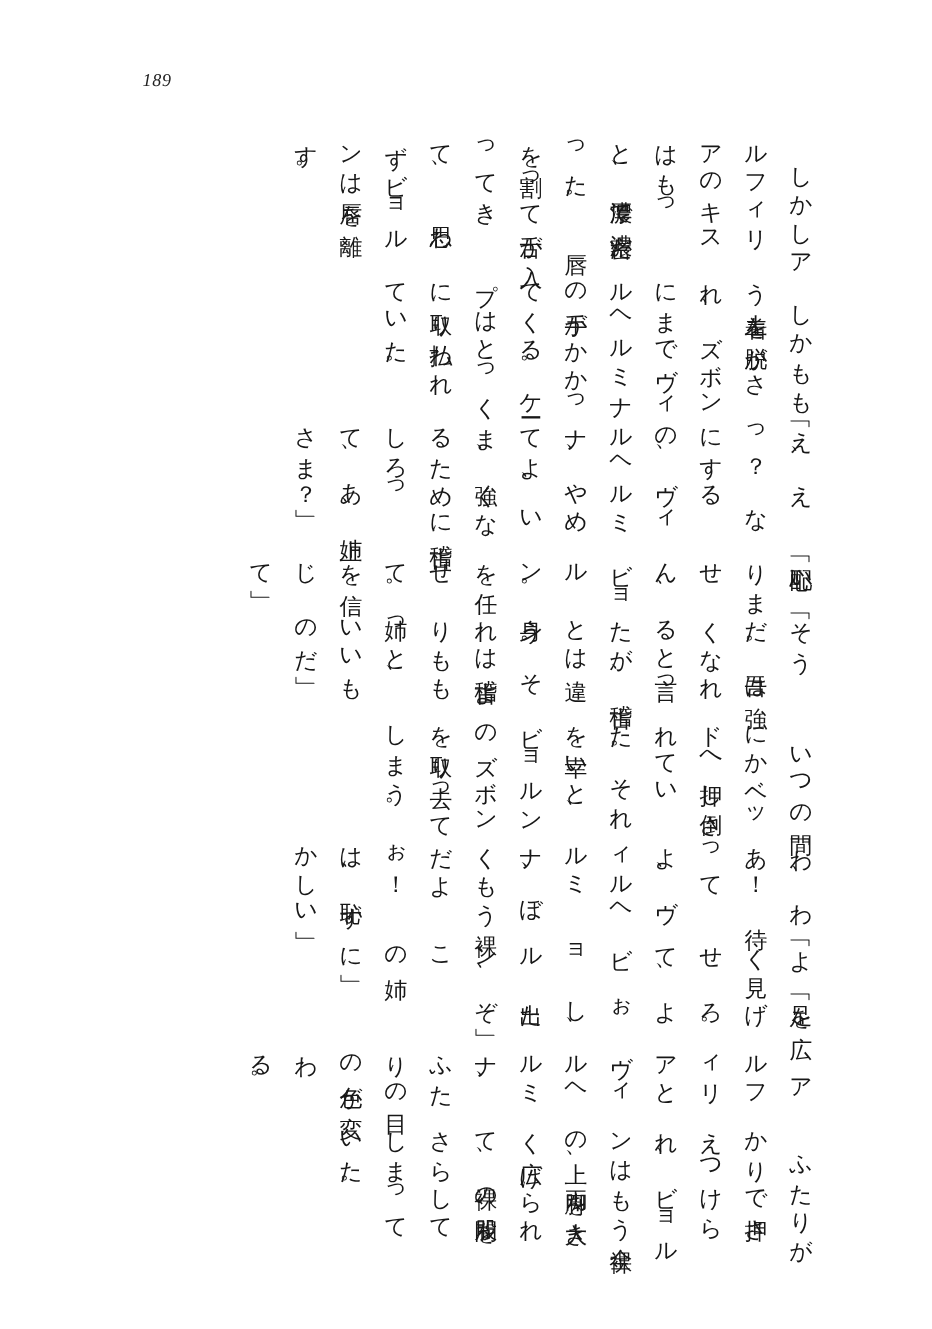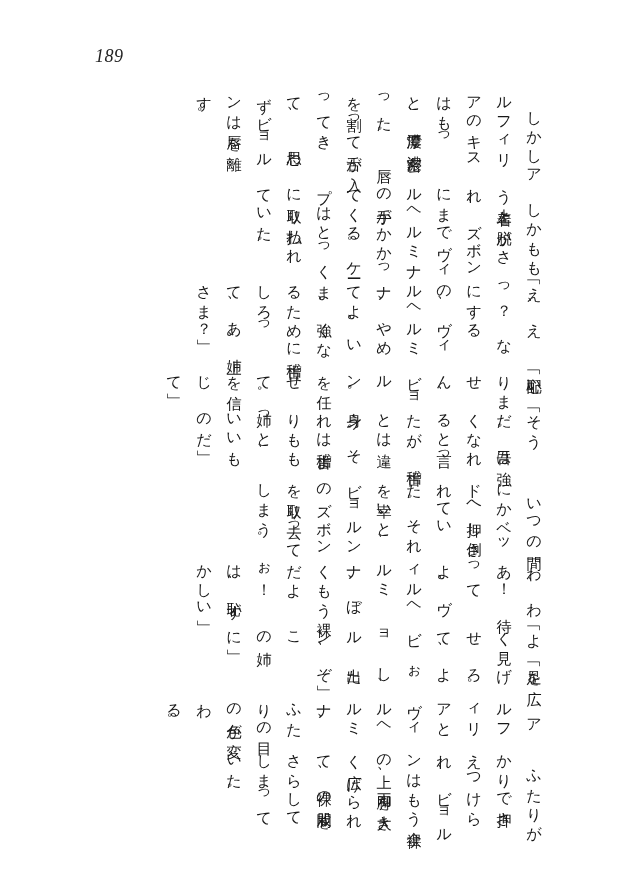--- a/index.html
+++ b/index.html
@@ -19,21 +19,21 @@
     width: 621px;
     height: 886px;
     background: #ffffff;
   }
   #page-number {
     position: absolute;
     top: 46px;
     left: 95px;
     font-family: "Liberation Serif", serif;
     font-style: italic;
-    font-size: 18px;
+    font-size: 12px;
     letter-spacing: 0.5px;
     color: #222222;
   }
   #text-body {
     position: absolute;
     top: 86px;
     right: 72px;
     height: 752px;
     width: 470px;
     display: flex;

